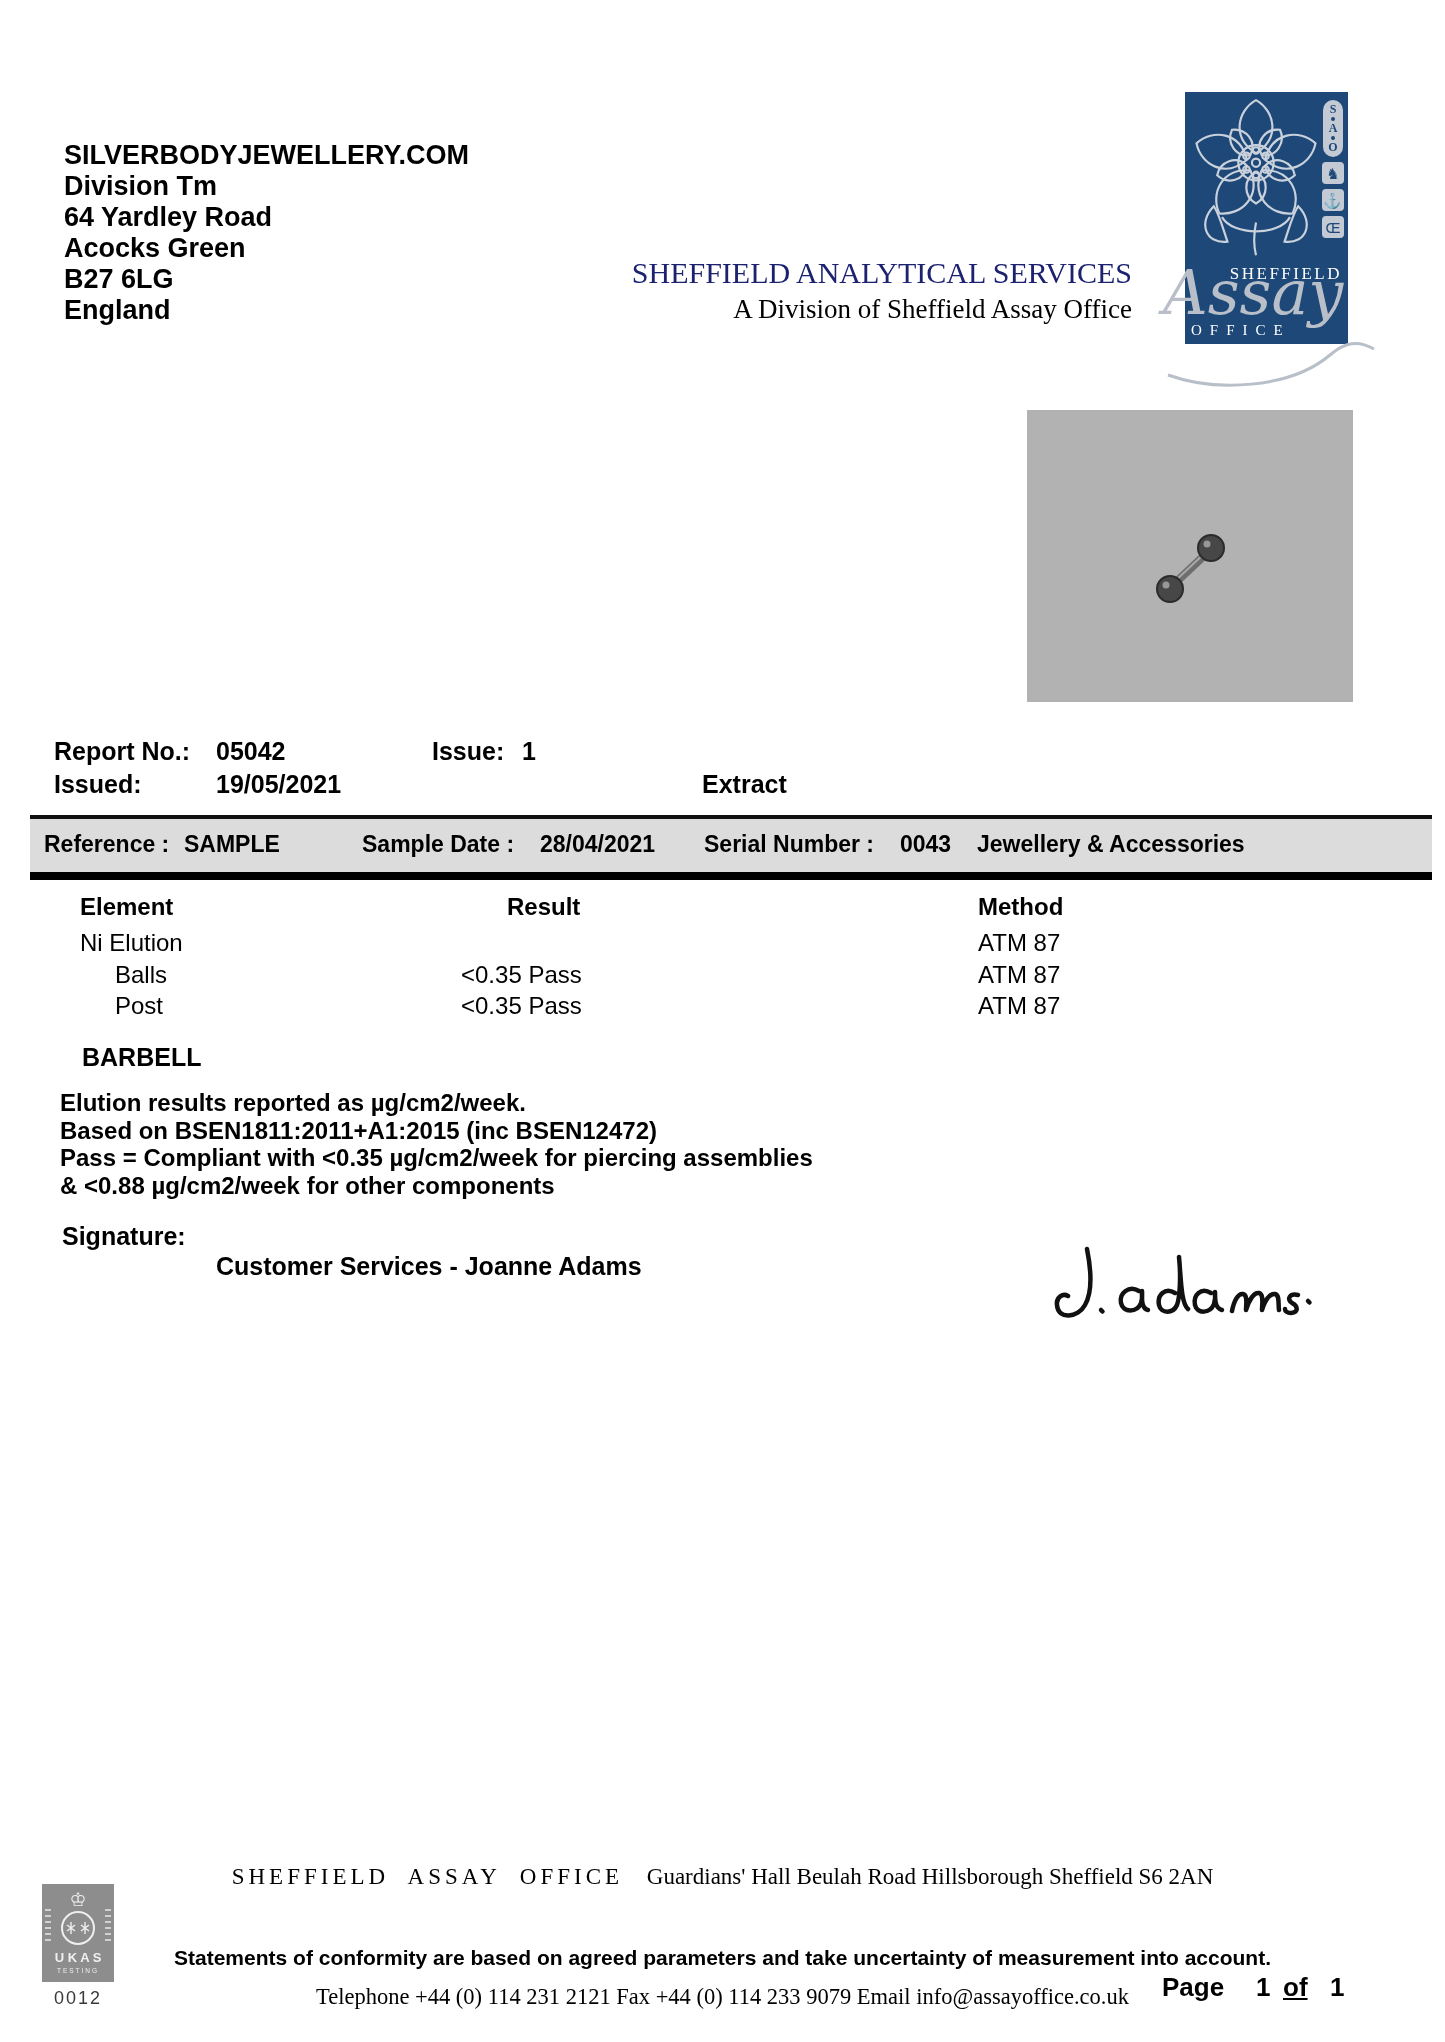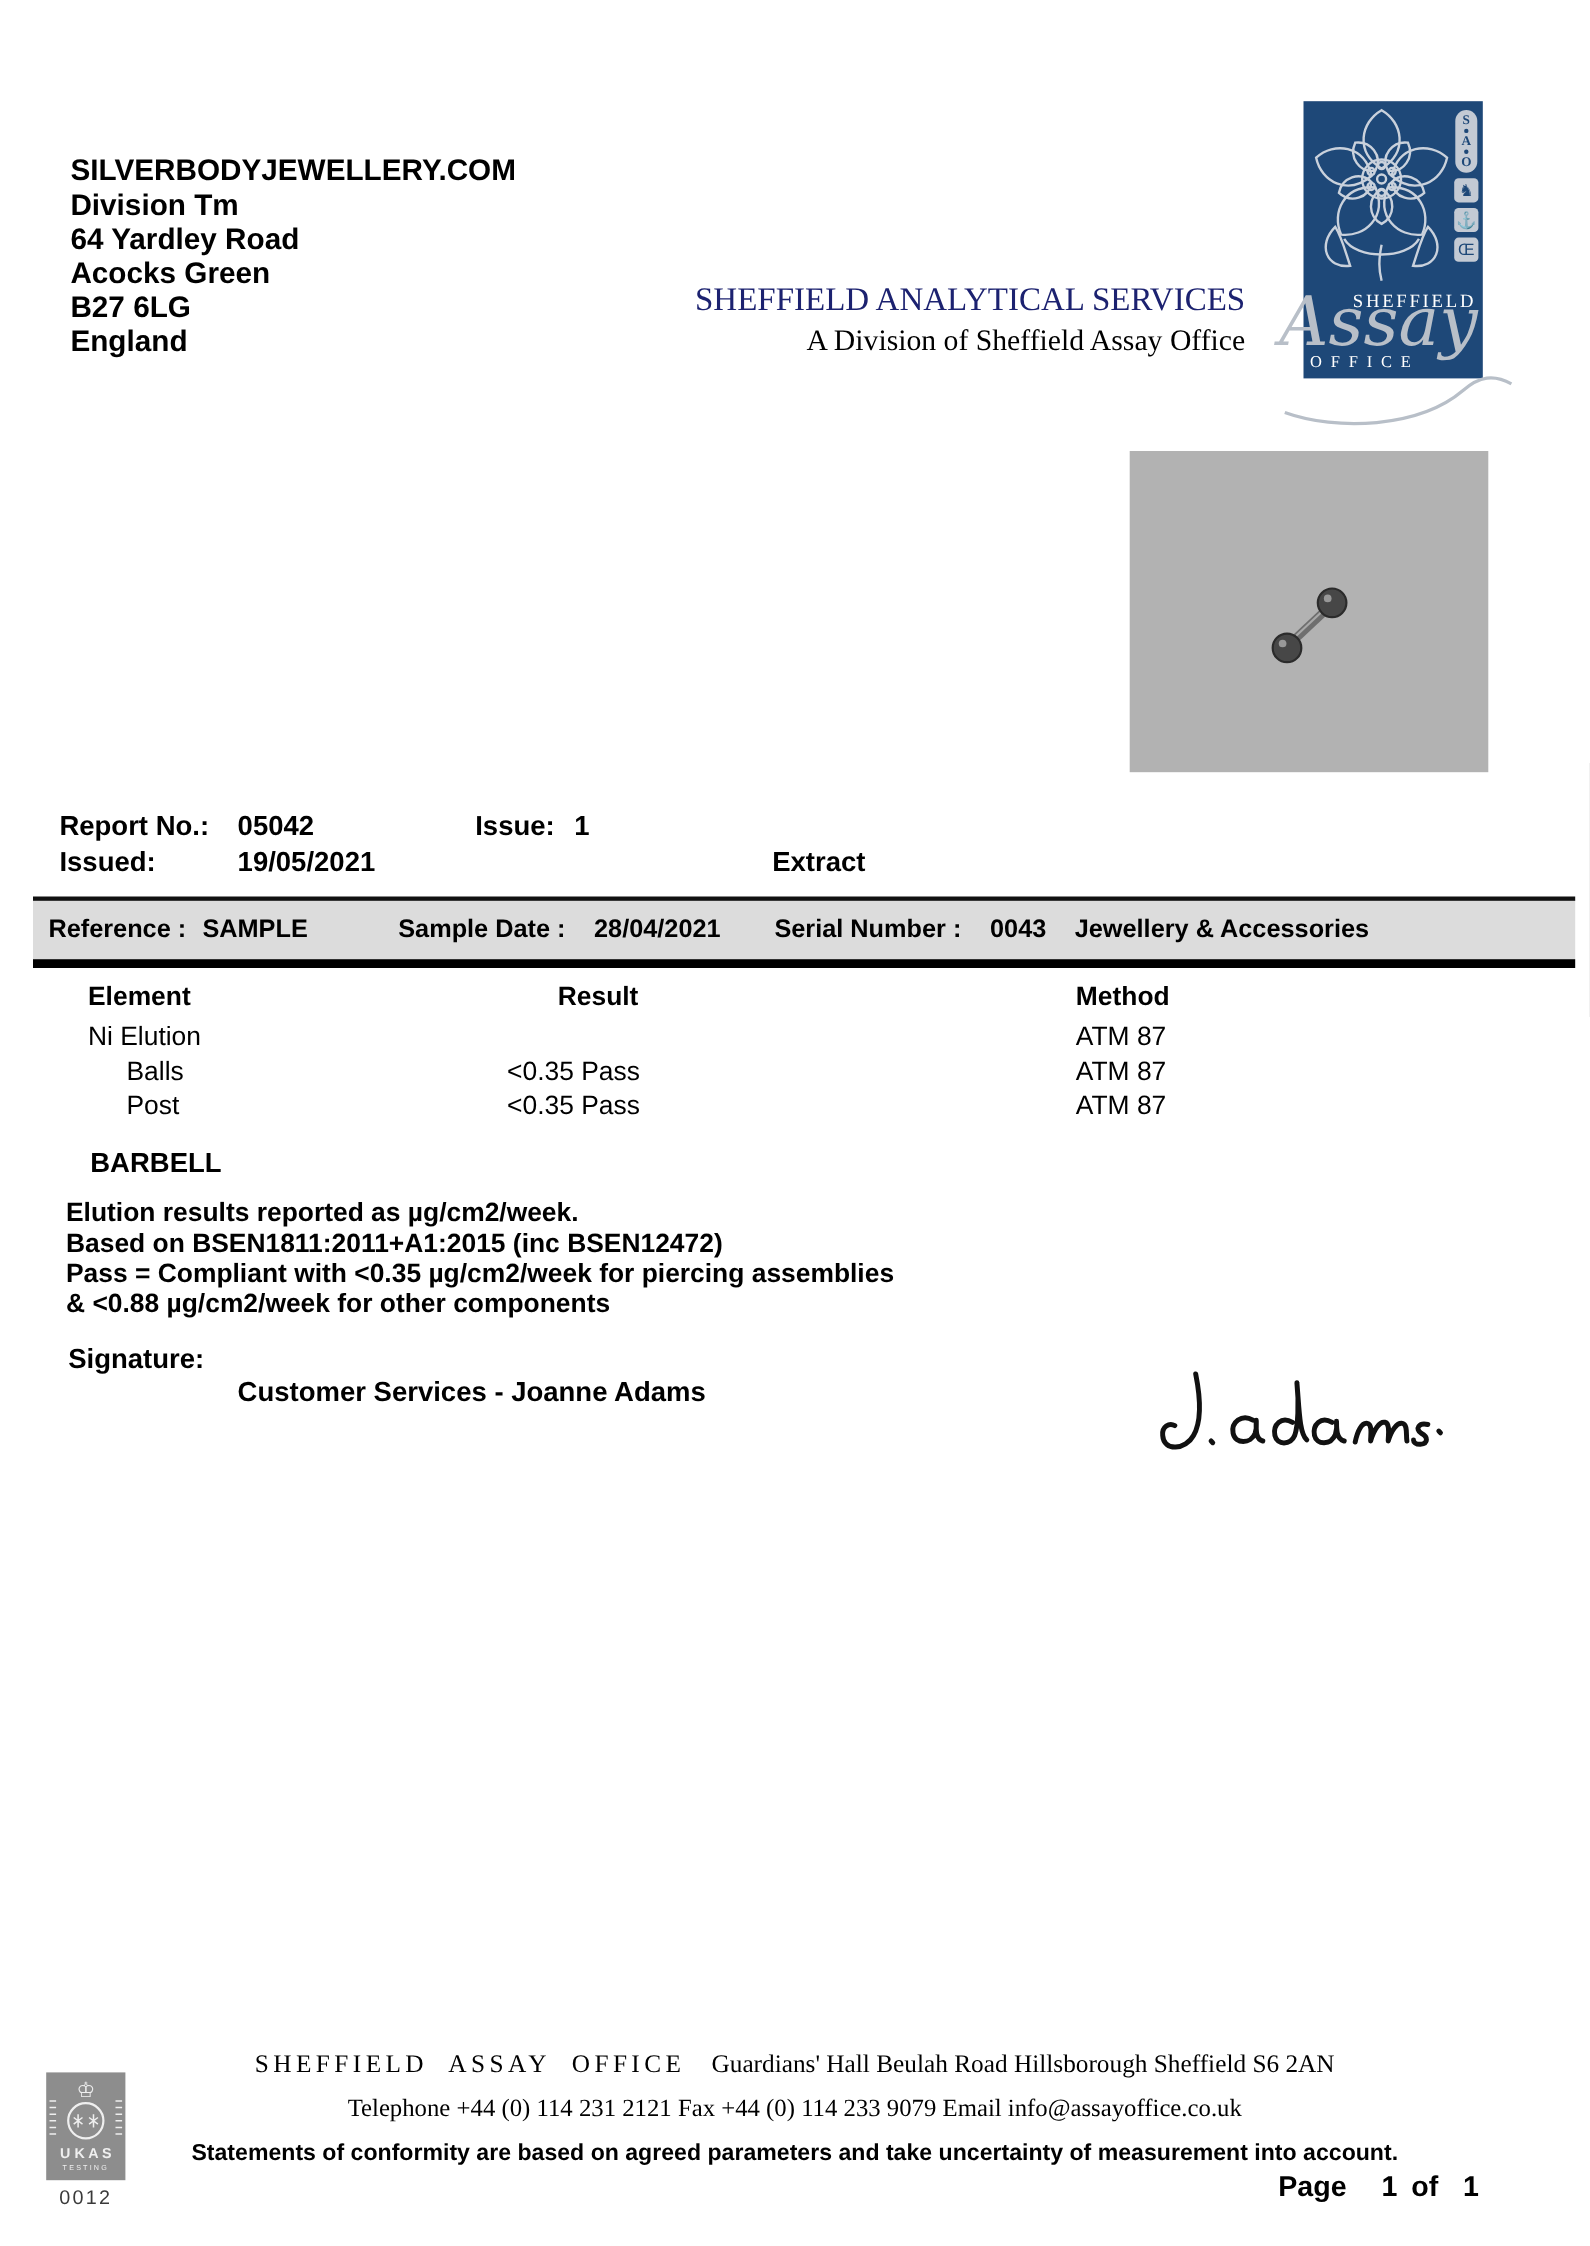--- a/index.html
+++ b/index.html
@@ -215,21 +215,21 @@
       <path d="M197,76 C199,66 203,58 208,59 C213,60 211,70 211,75 C214,65 219,57 224,58 C229,59 227,70 227,75 C230,65 235,58 240,59 C245,60 243,70 244,75"></path>
       <path d="M263,60 C255,58 251,64 257,68 C263,71 264,77 256,78 C252,78 250,76 250,74"></path>
       <path d="M273,66 l1.5,1.5"></path>
     </g>
   </svg>
 
   <div class="abs foot-line foot-serif" style="top:1864px;">
     <span class="office-name">SHEFFIELD ASSAY OFFICE</span>
     <span>Guardians' Hall  Beulah Road  Hillsborough Sheffield  S6 2AN</span>
   </div>
-  <div class="abs foot-line foot-serif" style="top:1904px;font-size:22.5px;text-align:center;">Telephone  +44  (0) 114 231 2121   Fax  +44  (0) 114  233  9079   Email  info@assayoffice.co.uk</div>
+  <div class="abs foot-line foot-serif" style="top:1984px;font-size:22.5px;text-align:center;">Telephone  +44  (0) 114 231 2121   Fax  +44  (0) 114  233  9079   Email  info@assayoffice.co.uk</div>
   <div class="abs foot-line conformity" style="top:1946px;">Statements of conformity are based on agreed parameters and take uncertainty of measurement into account.</div>
 
   <div class="abs ukas-box">
     <svg width="72" height="98" viewBox="0 0 72 98">
       <g stroke="#efefef" fill="none" stroke-width="1.4">
         <line x1="3" y1="26" x2="9" y2="26"></line>
           <line x1="3" y1="32" x2="9" y2="32"></line>
         <line x1="3" y1="38" x2="9" y2="38"></line>
           <line x1="3" y1="44" x2="9" y2="44"></line>
         <line x1="3" y1="50" x2="9" y2="50"></line>
@@ -247,17 +247,17 @@
       <text x="36" y="22" text-anchor="middle" font-size="19" fill="#efefef">♔</text>
       <text x="36" y="78" text-anchor="middle" font-size="13" font-weight="bold" fill="#efefef" font-family="Liberation Sans, sans-serif">U K A S</text>
       <text x="36" y="89" text-anchor="middle" font-size="6.5" letter-spacing="2" fill="#efefef" font-family="Liberation Sans, sans-serif">TESTING</text>
     </svg>
   </div>
   <div class="abs ukas-num">0012</div>
 
   <div class="abs pagenum" style="left:0;top:1972px;">
     <span class="abs" style="left:1162px;">Page</span>
     <span class="abs" style="left:1256px;">1</span>
-    <span class="abs" style="left:1283px;">of</span>
+    <span class="abs" style="left:1283px;text-decoration:underline;">of</span>
     <span class="abs" style="left:1330px;">1</span>
   </div>
 
 </div>
 
 </body></html>

